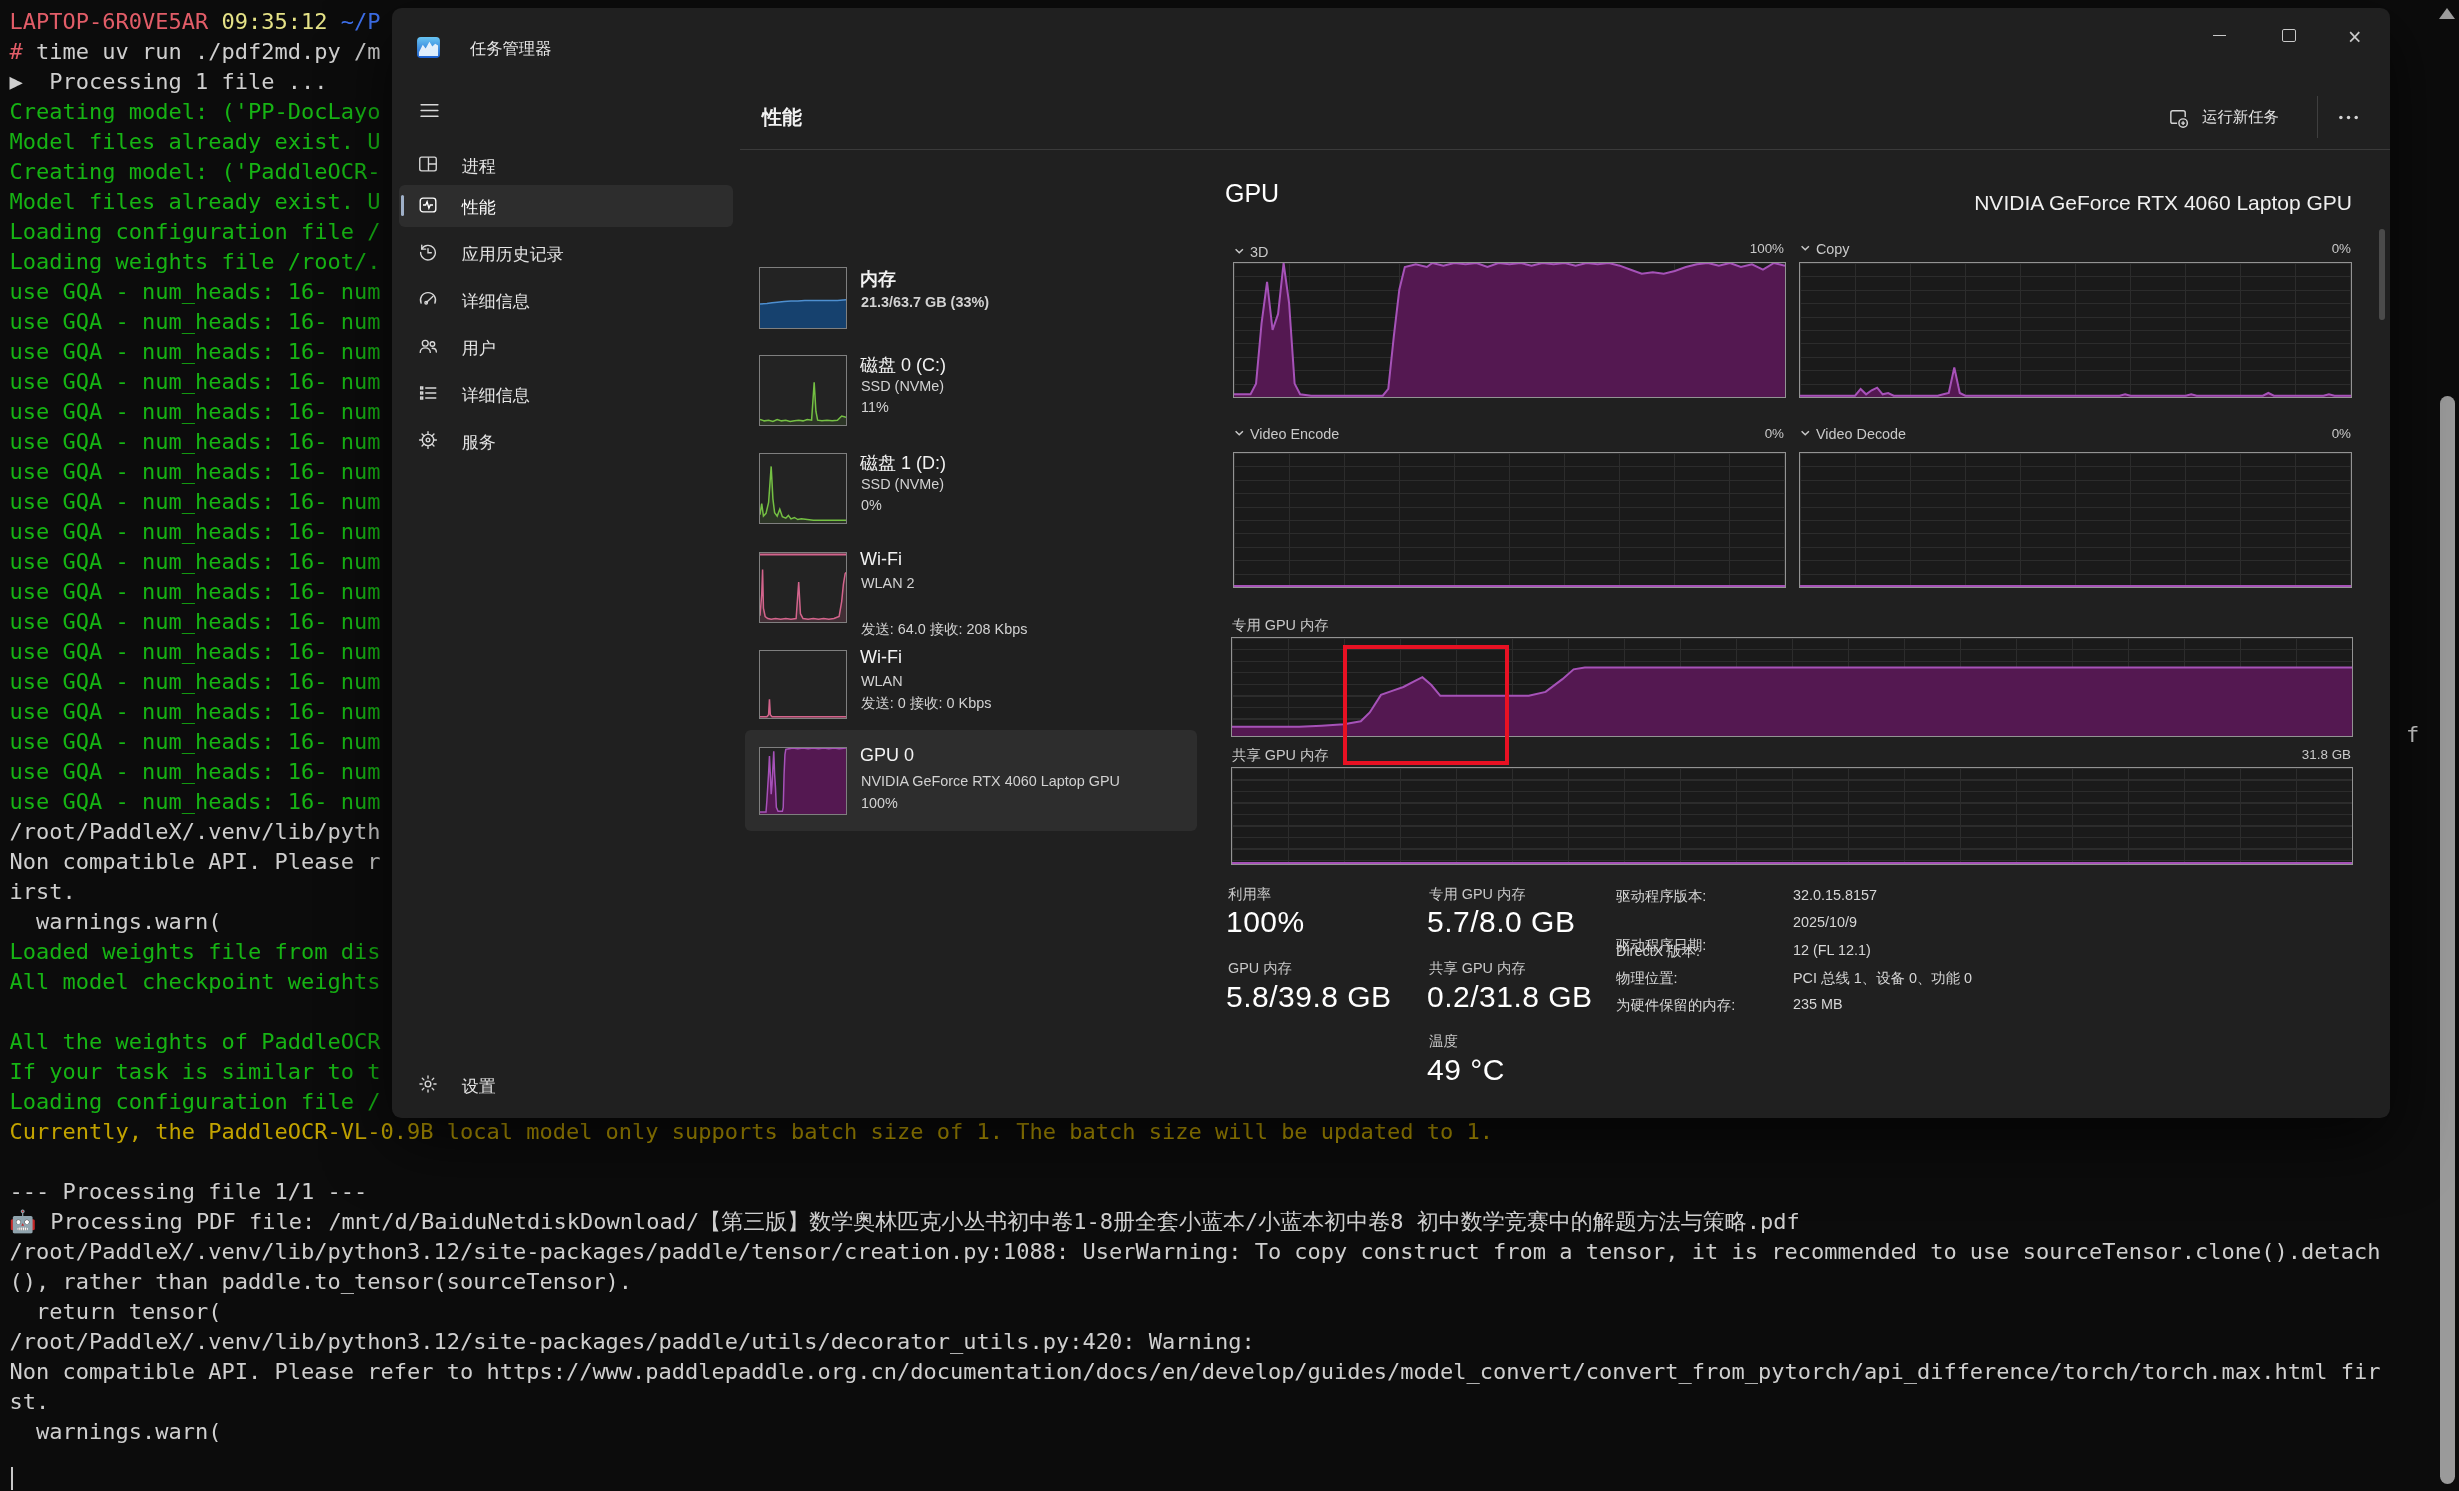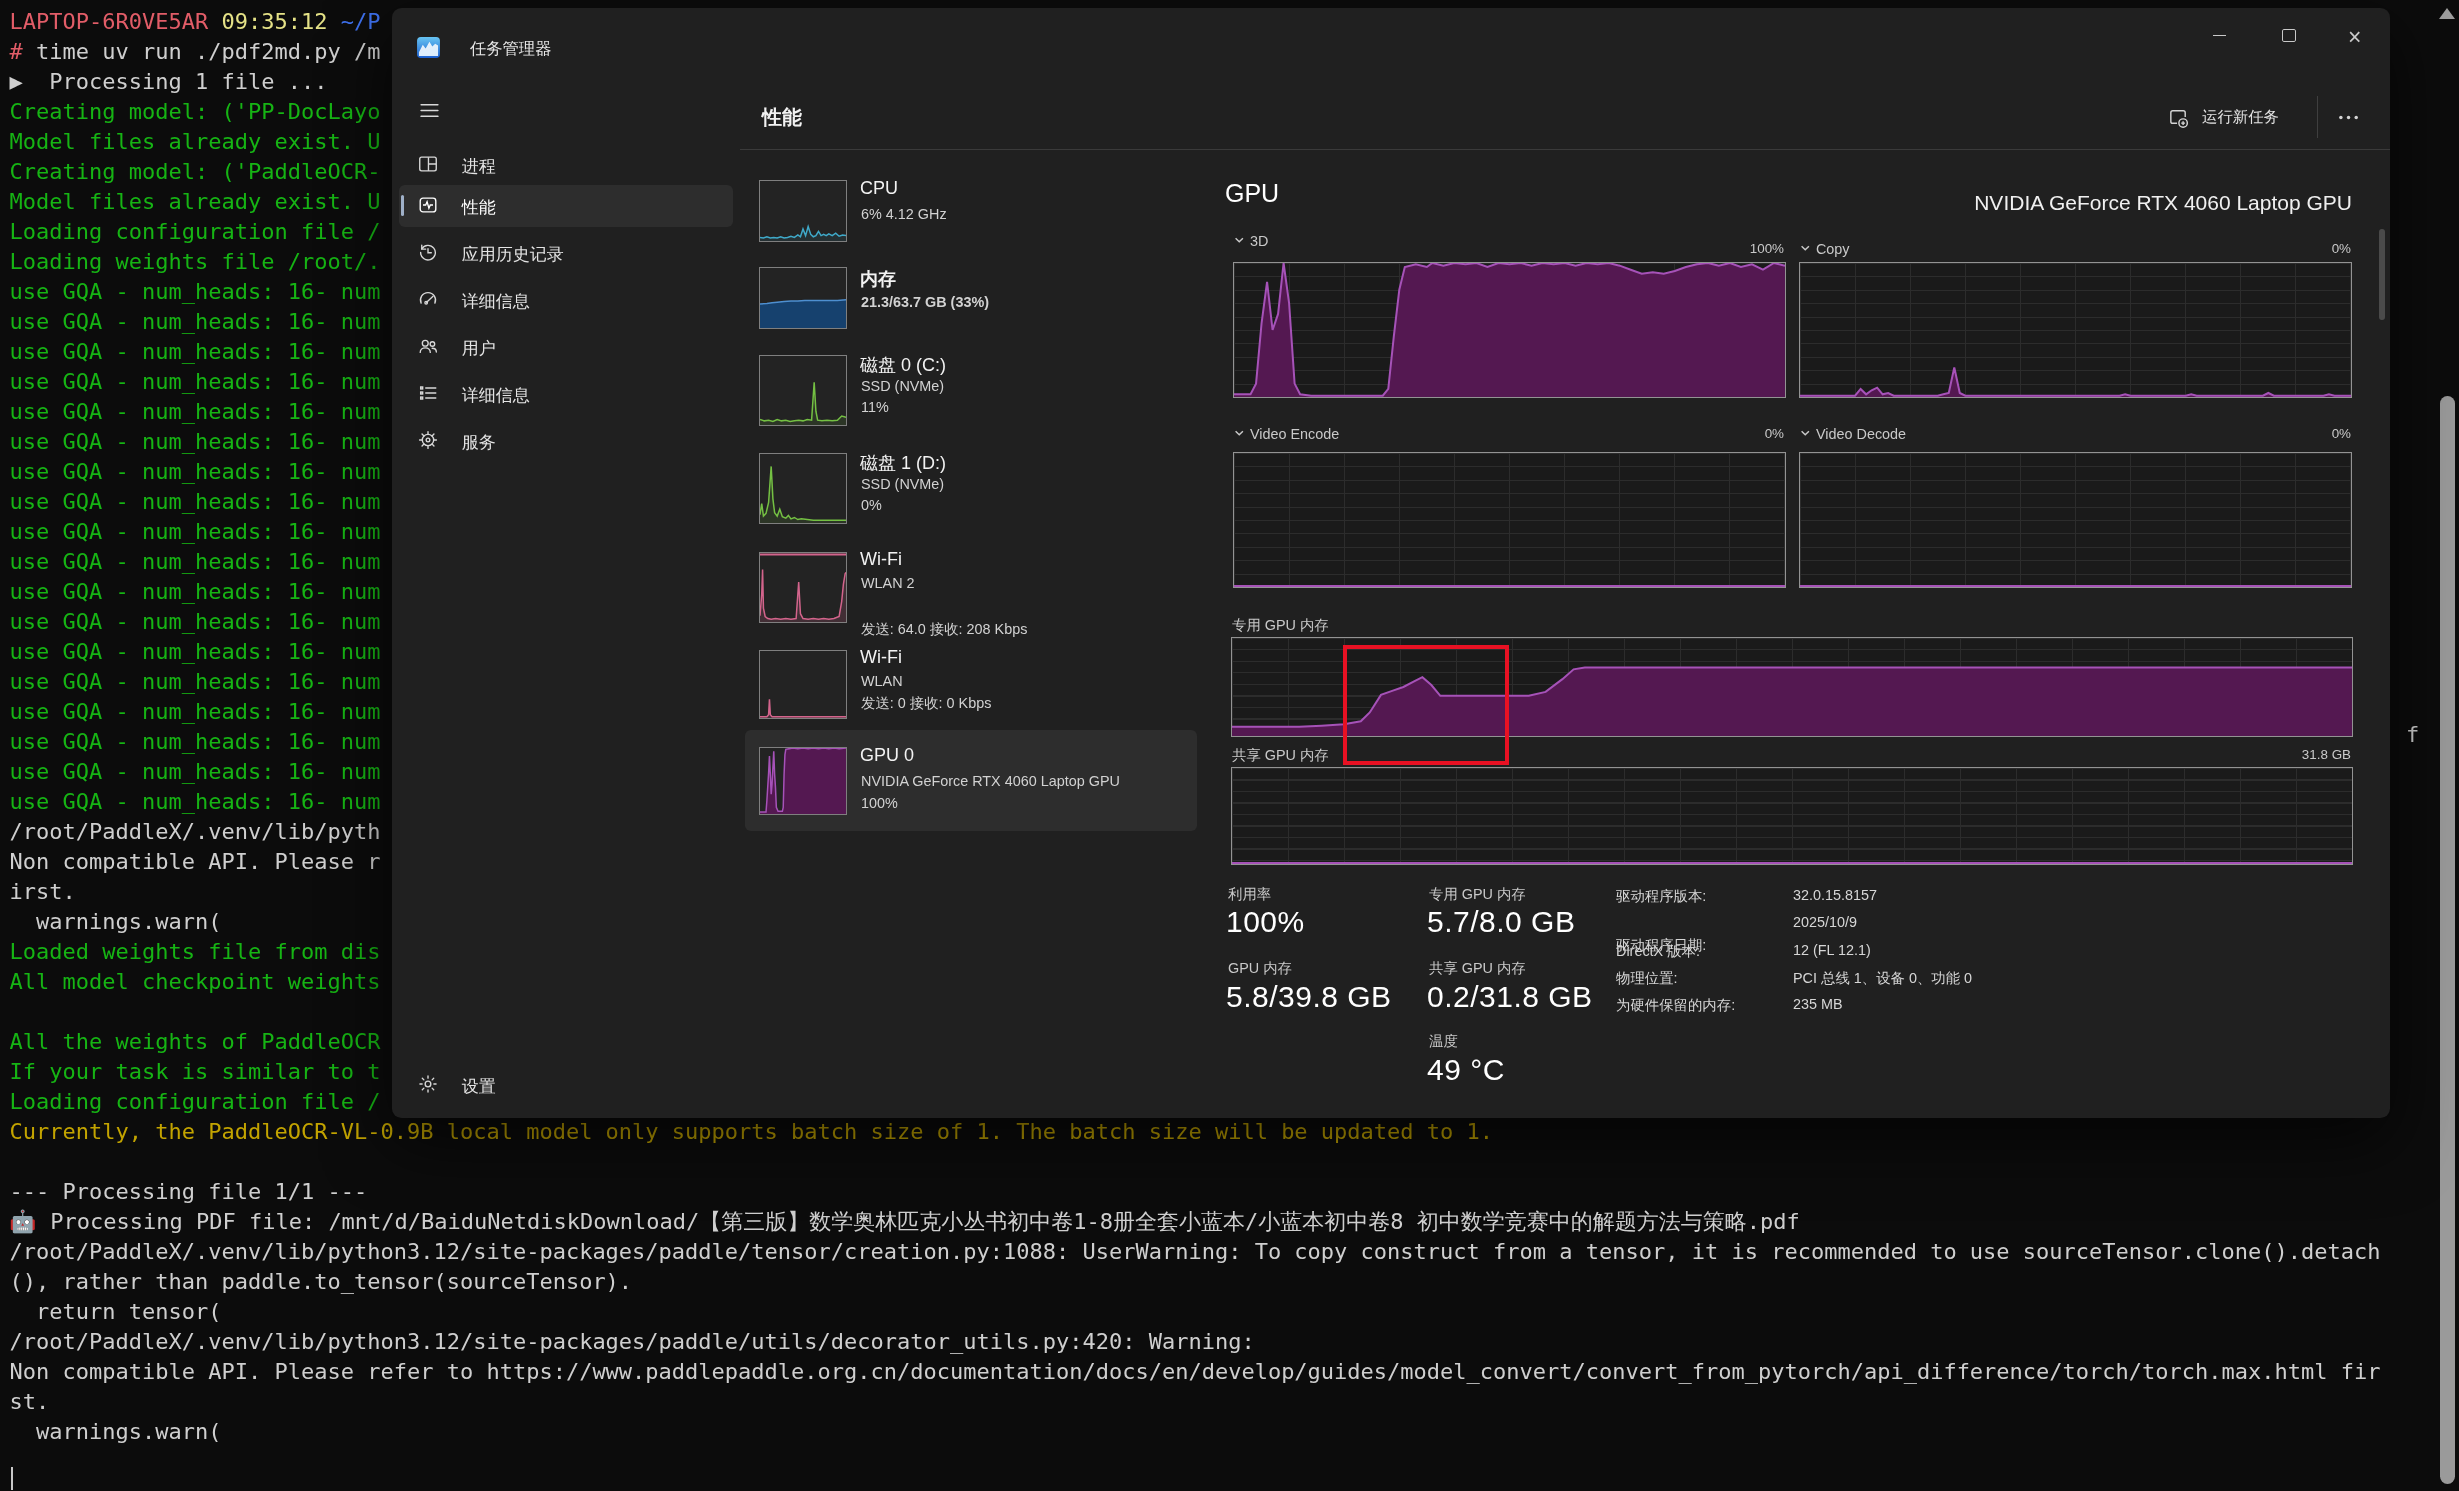--- a/index.html
+++ b/index.html
@@ -189,30 +189,20 @@
   <div class="abs" style="left:1925px;top:88px;height:42px;border-left:1px solid #3f3f3f;"></div>
   <div class="abs" style="left:1941px;top:98px;width:38px;">
     <svg class="icon" width="33" height="23" viewBox="0 0 34 24">
       <circle cx="8" cy="12" r="1.8" fill="#d4d4d4"></circle>
         <circle cx="16" cy="12" r="1.8" fill="#d4d4d4"></circle>
         <circle cx="24" cy="12" r="1.8" fill="#d4d4d4"></circle>
     </svg>
   </div>
   <div class="abs" style="left:348px;top:141px;width:1650px;border-top:1px solid #3a3a3a;"></div>
 
-  <div class="prow" style="top:161px;height:88px;">
-    <div class="thumb" style="top:11.5px;height:60px;">
-        <svg viewBox="0 0 100 100" preserveAspectRatio="none" style="position: absolute; left: 0px; top: 0px; width: 100%; height: 100%;">
-          <polygon points="0,100 0,94 4,95 8,93 12,95 16,94 20,95 24,93 28,95 32,94 36,92 40,94 44,90 47,93 50,80 53,91 56,76 59,89 62,93 65,91 68,84 71,91 74,89 77,91 80,88 84,91 88,87 92,92 96,90 100,91 100,100" fill="rgba(63,169,201,0.10)"></polygon>
-          <polyline points="0,94 4,95 8,93 12,95 16,94 20,95 24,93 28,95 32,94 36,92 40,94 44,90 47,93 50,80 53,91 56,76 59,89 62,93 65,91 68,84 71,91 74,89 77,91 80,88 84,91 88,87 92,92 96,90 100,91" fill="none" stroke="#3fa9c9" stroke-width="1.5" vector-effect="non-scaling-stroke"></polyline>
-        </svg>
-      </div>
-    <span class="ptitle" style="top:9.6px;">CPU</span>
-    <span class="psub" style="top:37px;">6% 4.12 GHz</span>
-  </div>
   <div class="prow" style="top:250px;height:88px;font-weight:bold;">
     <div class="thumb" style="top:9.6px;height:60px;">
         <svg viewBox="0 0 100 100" preserveAspectRatio="none" style="position: absolute; left: 0px; top: 0px; width: 100%; height: 100%;">
           <polygon points="0,100 0,60 8,59 14,58 20,57 28,56 36,55 44,55 52,54 60,54 70,54 80,54 90,54 100,53 100,100" fill="#16416e"></polygon>
           <polyline points="0,60 8,59 14,58 20,57 28,56 36,55 44,55 52,54 60,54 70,54 80,54 90,54 100,53" fill="none" stroke="#4e8fd0" stroke-width="1.5" vector-effect="non-scaling-stroke"></polyline>
         </svg>
       </div>
     <span class="ptitle" style="top:9.6px;">内存</span>
     <span class="psub" style="top:36px;">21.3/63.7 GB (33%)</span>
   </div>
@@ -269,21 +259,21 @@
         </svg>
       </div>
     <span class="ptitle" style="top:15.4px;">GPU 0</span>
     <span class="psub" style="top:43px;white-space:nowrap;">NVIDIA GeForce RTX 4060 Laptop GPU</span>
     <span class="psub" style="top:65px;">100%</span>
   </div>
 
   <span class="abs" style="left:833px;top:171px;font-size:25px;color:#ffffff;">GPU</span>
   <span class="abs" style="left:833px;top:183px;width:1127px;text-align:right;font-size:21px;color:#f0f0f0;">NVIDIA GeForce RTX 4060 Laptop GPU</span>
 
-  <span class="abs" style="left:841px;top:224px;">
+  <span class="abs" style="left:841px;top:235px;">
     <svg class="icon" width="12.5" height="12.5" viewBox="0 0 12 12" style="display:inline-block;vertical-align:-1px;">
         <polyline points="2.5,4 6,7.5 9.5,4" fill="none" stroke="#c9c9c9" stroke-width="1.4"></polyline>
       </svg>
     <span class="seclabel">3D</span>
   </span>
   <span class="abs maxlabel" style="left:1200px;top:233px;width:192px;text-align:right;">100%</span>
   <span class="abs" style="left:1407px;top:232px;">
     <svg class="icon" width="12.5" height="12.5" viewBox="0 0 12 12" style="display:inline-block;vertical-align:-1px;">
         <polyline points="2.5,4 6,7.5 9.5,4" fill="none" stroke="#c9c9c9" stroke-width="1.4"></polyline>
       </svg>

